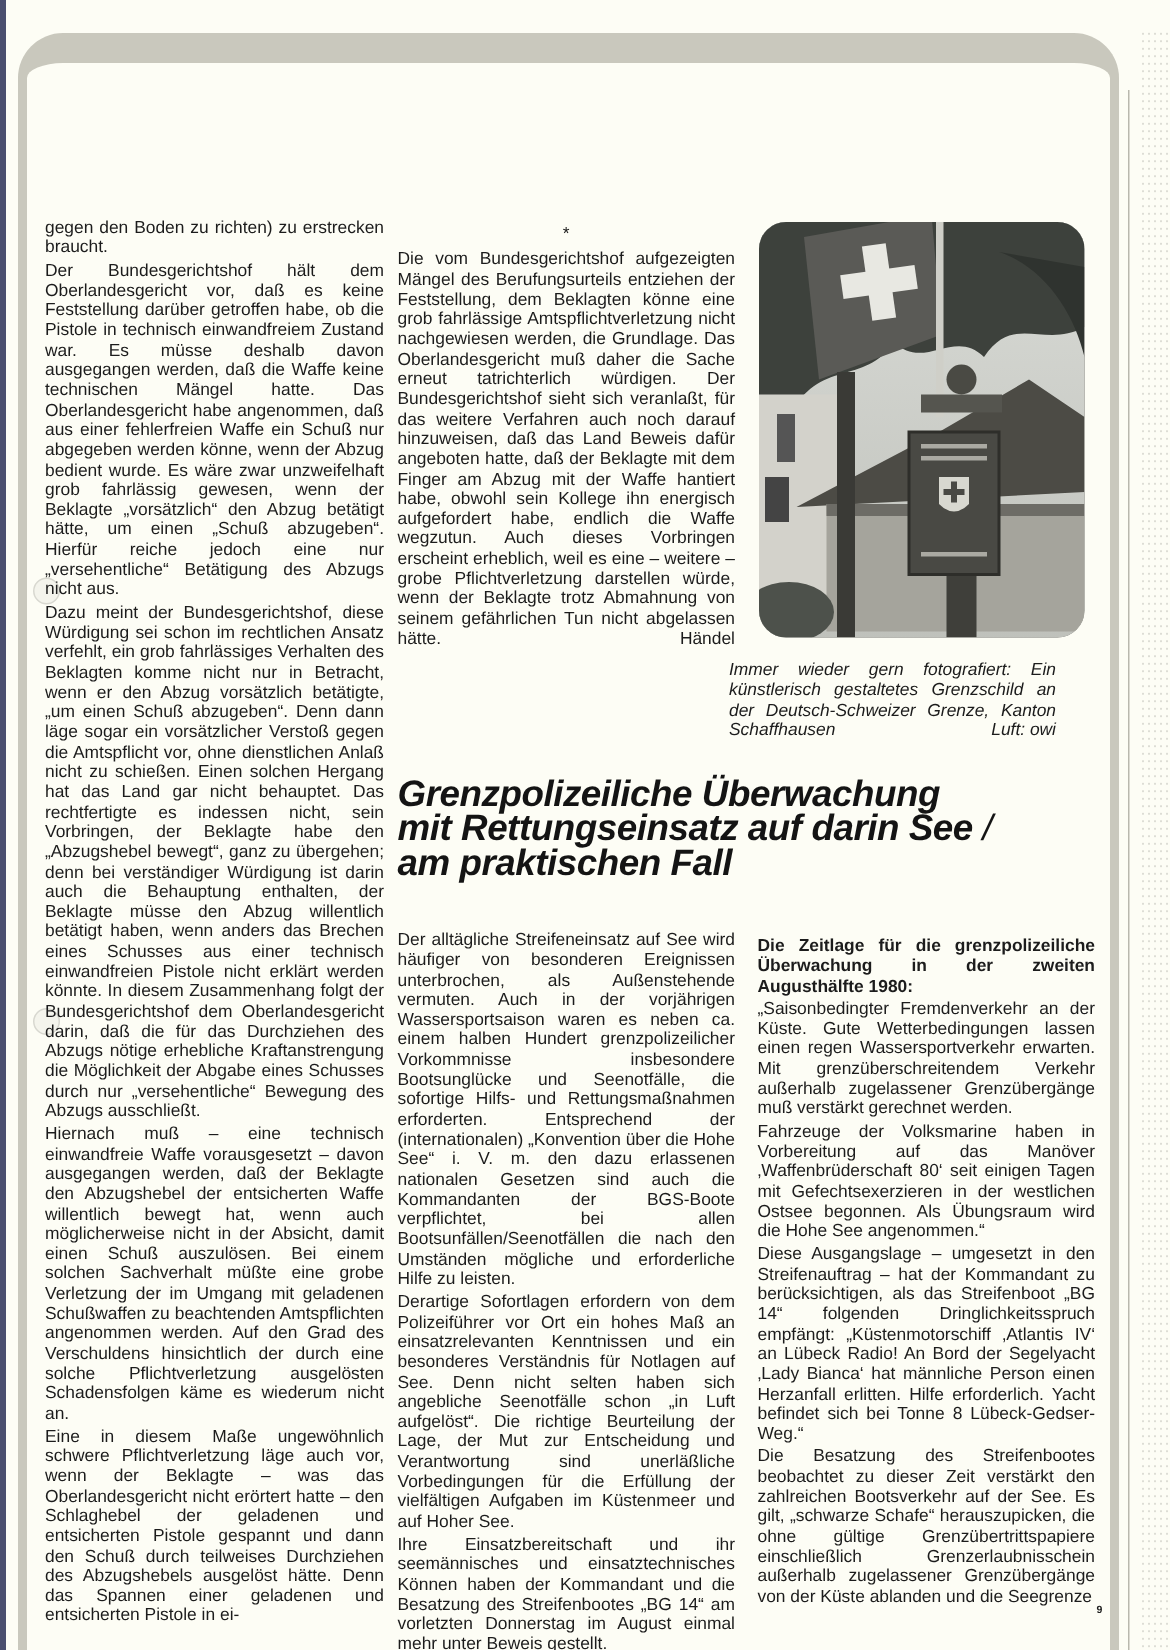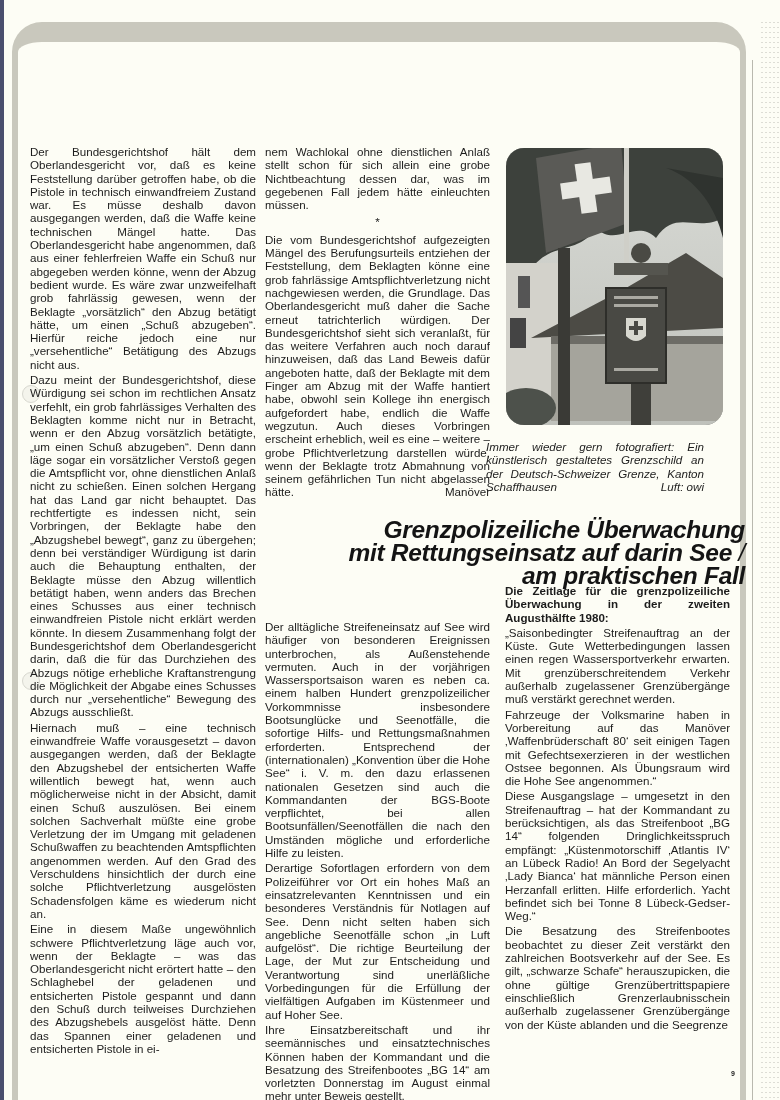--- a/index.html
+++ b/index.html
@@ -16,62 +16,62 @@
     border-radius: 30px 30px 0 0; box-sizing: border-box;
   }
   .frame-inner-line { position: absolute; left: 752px; top: 60px; width: 1px; height: 1040px; background: #b9b8ae; }
   .speckle { position: absolute; left: 760px; top: 20px; width: 20px; height: 1080px;
     background-image: radial-gradient(#cfcfc7 0.6px, transparent 0.8px); background-size: 4px 5px; opacity: 0.7; }
   .col { position: absolute; font-size: 11.6px; line-height: 13.3px; text-align: justify; hyphens: manual; }
   .col p { margin: 0 0 2px 0; }
   .col1 { left: 30px; top: 145px; width: 226px; }
   .col2 { left: 265px; top: 145px; width: 225px; }
   .col2b { left: 265px; top: 620px; width: 225px; }
-  .col3b { left: 505px; top: 584px; width: 225px; }
+  .col3b { left: 505px; top: 624px; width: 225px; }
   .asterisk { text-align: center; margin: 4px 0 4px 0; }
   .signature { float: right; }
   .photo {
     position: absolute; left: 506px; top: 148px; width: 217px; height: 277px;
     border-radius: 18px; overflow: hidden; background: #6f6f6b;
   }
   .caption { position: absolute; left: 486px; top: 440px; width: 218px; font-size: 11.6px; line-height: 13.3px; font-style: italic; text-align: justify; }
   .caption .credit { float: right; }
   .headline {
     position: absolute; left: 265px; top: 518px; width: 480px;
     font-family: "Liberation Sans", sans-serif; font-weight: bold; font-style: italic;
-    font-size: 24.5px; line-height: 23px; color: #141414; letter-spacing: -0.3px; text-align: right;
+    font-size: 24.5px; line-height: 23px; color: #141414; letter-spacing: -0.3px;
   }
   .headline .slash { font-weight: normal; }
   .subhead { font-weight: bold; margin-bottom: 2px; }
   .page-number { position: absolute; left: 731px; top: 1070px; font-size: 7px; font-weight: bold; }
   .hole { position: absolute; width: 16px; height: 16px; border-radius: 50%; border: 1px solid #d8d8d0; background: #f4f4ec; }
 </style>
 </head>
 <body>
 
 <div class="left-edge"></div>
 <div class="frame"></div>
 <div class="frame-inner-line"></div>
 <div class="speckle"></div>
 <div class="hole" style="left:22px; top:385px;"></div>
 <div class="hole" style="left:22px; top:672px;"></div>
 
 <div class="col col1">
+  <p>gegen den Boden zu richten) zu erstrecken braucht.</p>
   <p>Der Bundesgerichtshof hält dem Oberlandesgericht vor, daß es keine Feststellung darüber getroffen habe, ob die Pistole in technisch einwandfreiem Zustand war. Es müsse deshalb davon ausgegangen werden, daß die Waffe keine technischen Mängel hatte. Das Oberlandesgericht habe angenommen, daß aus einer fehlerfreien Waffe ein Schuß nur abgegeben werden könne, wenn der Abzug bedient wurde. Es wäre zwar unzweifelhaft grob fahrlässig gewesen, wenn der Beklagte „vorsätzlich“ den Abzug betätigt hätte, um einen „Schuß abzugeben“. Hierfür reiche jedoch eine nur „versehentliche“ Betätigung des Abzugs nicht aus.</p>
   <p>Dazu meint der Bundesgerichtshof, diese Würdigung sei schon im rechtlichen Ansatz verfehlt, ein grob fahrlässiges Verhalten des Beklagten komme nicht nur in Betracht, wenn er den Abzug vorsätzlich betätigte, „um einen Schuß abzugeben“. Denn dann läge sogar ein vorsätzlicher Verstoß gegen die Amtspflicht vor, ohne dienstlichen Anlaß nicht zu schießen. Einen solchen Hergang hat das Land gar nicht behauptet. Das rechtfertigte es indessen nicht, sein Vorbringen, der Beklagte habe den „Abzugshebel bewegt“, ganz zu übergehen; denn bei verständiger Würdigung ist darin auch die Behauptung enthalten, der Beklagte müsse den Abzug willentlich betätigt haben, wenn anders das Brechen eines Schusses aus einer technisch einwandfreien Pistole nicht erklärt werden könnte. In diesem Zusammenhang folgt der Bundesgerichtshof dem Oberlandesgericht darin, daß die für das Durchziehen des Abzugs nötige erhebliche Kraftanstrengung die Möglichkeit der Abgabe eines Schusses durch nur „versehentliche“ Bewegung des Abzugs ausschließt.</p>
   <p>Hiernach muß – eine technisch einwandfreie Waffe vorausgesetzt – davon ausgegangen werden, daß der Beklagte den Abzugshebel der entsicherten Waffe willentlich bewegt hat, wenn auch möglicherweise nicht in der Absicht, damit einen Schuß auszulösen. Bei einem solchen Sachverhalt müßte eine grobe Verletzung der im Umgang mit geladenen Schußwaffen zu beachtenden Amtspflichten angenommen werden. Auf den Grad des Verschuldens hinsichtlich der durch eine solche Pflichtverletzung ausgelösten Schadensfolgen käme es wiederum nicht an.</p>
   <p>Eine in diesem Maße ungewöhnlich schwere Pflichtverletzung läge auch vor, wenn der Beklagte – was das Oberlandesgericht nicht erörtert hatte – den Schlaghebel der geladenen und entsicherten Pistole gespannt und dann den Schuß durch teilweises Durchziehen des Abzugshebels ausgelöst hätte. Denn das Spannen einer geladenen und entsicherten Pistole in ei-</p>
 </div>
 
 <div class="col col2">
-  <p>nem Wachlokal ohne dienstlichen Anlaß stellt schon für sich allein eine grobe Nichtbeachtung dessen dar, was im gegebenen Fall jedem hätte einleuchten müssen.</p>
   <div class="asterisk">*</div>
   <p>
     <span>Die vom Bundesgerichtshof aufgezeigten Mängel des Berufungsurteils entziehen der Feststellung, dem Beklagten könne eine grob fahrlässige Amtspflichtverletzung nicht nachgewiesen werden, die Grundlage. Das Oberlandesgericht muß daher die Sache erneut tatrichterlich würdigen. Der Bundesgerichtshof sieht sich veranlaßt, für das weitere Verfahren auch noch darauf hinzuweisen, daß das Land Beweis dafür angeboten hatte, daß der Beklagte mit dem Finger am Abzug mit der Waffe hantiert habe, obwohl sein Kollege ihn energisch aufgefordert habe, endlich die Waffe wegzutun. Auch dieses Vorbringen erscheint erheblich, weil es eine – weitere – grobe Pflichtverletzung darstellen würde, wenn der Beklagte trotz Abmahnung von seinem gefährlichen Tun nicht abgelassen hätte.</span>
-    <span class="signature">Manöver</span>
+    <span class="signature">Händel</span>
   </p>
 </div>
 
 <div class="photo">
   <svg width="217" height="277" viewBox="0 0 217 277">
     <defs>
       <linearGradient id="sky" x1="0" y1="0" x2="0" y2="1">
         <stop offset="0" stop-color="#d9dbd6"></stop>
         <stop offset="1" stop-color="#bfc1bb"></stop>
       </linearGradient>
@@ -126,19 +126,19 @@
 </div>
 
 <div class="col col2b">
   <p>Der alltägliche Streifeneinsatz auf See wird häufiger von besonderen Ereignissen unterbrochen, als Außenstehende vermuten. Auch in der vorjährigen Wassersportsaison waren es neben ca. einem halben Hundert grenzpolizeilicher Vorkommnisse insbesondere Bootsunglücke und Seenotfälle, die sofortige Hilfs- und Rettungsmaßnahmen erforderten. Entsprechend der (internationalen) „Konvention über die Hohe See“ i. V. m. den dazu erlassenen nationalen Gesetzen sind auch die Kommandanten der BGS-Boote verpflichtet, bei allen Bootsunfällen/Seenotfällen die nach den Umständen mögliche und erforderliche Hilfe zu leisten.</p>
   <p>Derartige Sofortlagen erfordern von dem Polizeiführer vor Ort ein hohes Maß an einsatzrelevanten Kenntnissen und ein besonderes Verständnis für Notlagen auf See. Denn nicht selten haben sich angebliche Seenotfälle schon „in Luft aufgelöst“. Die richtige Beurteilung der Lage, der Mut zur Entscheidung und Verantwortung sind unerläßliche Vorbedingungen für die Erfüllung der vielfältigen Aufgaben im Küstenmeer und auf Hoher See.</p>
   <p>Ihre Einsatzbereitschaft und ihr seemännisches und einsatztechnisches Können haben der Kommandant und die Besatzung des Streifenbootes „BG 14“ am vorletzten Donnerstag im August einmal mehr unter Beweis gestellt.</p>
 </div>
 
 <div class="col col3b">
   <p class="subhead">Die Zeitlage für die grenzpolizeiliche Überwachung in der zweiten Augusthälfte 1980:</p>
-  <p>„Saisonbedingter Streifenauftrag an der Küste. Gute Wetterbedingungen lassen einen regen Wassersportverkehr erwarten. Mit grenzüberschreitendem Verkehr außerhalb zugelassener Grenzübergänge muß verstärkt gerechnet werden.</p>
+  <p>„Saisonbedingter Fremdenverkehr an der Küste. Gute Wetterbedingungen lassen einen regen Wassersportverkehr erwarten. Mit grenzüberschreitendem Verkehr außerhalb zugelassener Grenzübergänge muß verstärkt gerechnet werden.</p>
   <p>Fahrzeuge der Volksmarine haben in Vorbereitung auf das Manöver ‚Waffenbrüderschaft 80‘ seit einigen Tagen mit Gefechtsexerzieren in der westlichen Ostsee begonnen. Als Übungsraum wird die Hohe See angenommen.“</p>
   <p>Diese Ausgangslage – umgesetzt in den Streifenauftrag – hat der Kommandant zu berücksichtigen, als das Streifenboot „BG 14“ folgenden Dringlichkeitsspruch empfängt: „Küstenmotorschiff ‚Atlantis IV‘ an Lübeck Radio! An Bord der Segelyacht ‚Lady Bianca‘ hat männliche Person einen Herzanfall erlitten. Hilfe erforderlich. Yacht befindet sich bei Tonne 8 Lübeck-Gedser-Weg.“</p>
   <p>Die Besatzung des Streifenbootes beobachtet zu dieser Zeit verstärkt den zahlreichen Bootsverkehr auf der See. Es gilt, „schwarze Schafe“ herauszupicken, die ohne gültige Grenzübertrittspapiere einschließlich Grenzerlaubnisschein außerhalb zugelassener Grenzübergänge von der Küste ablanden und die Seegrenze</p>
 </div>
 
 <div class="page-number">9</div>
 
 </body></html>

